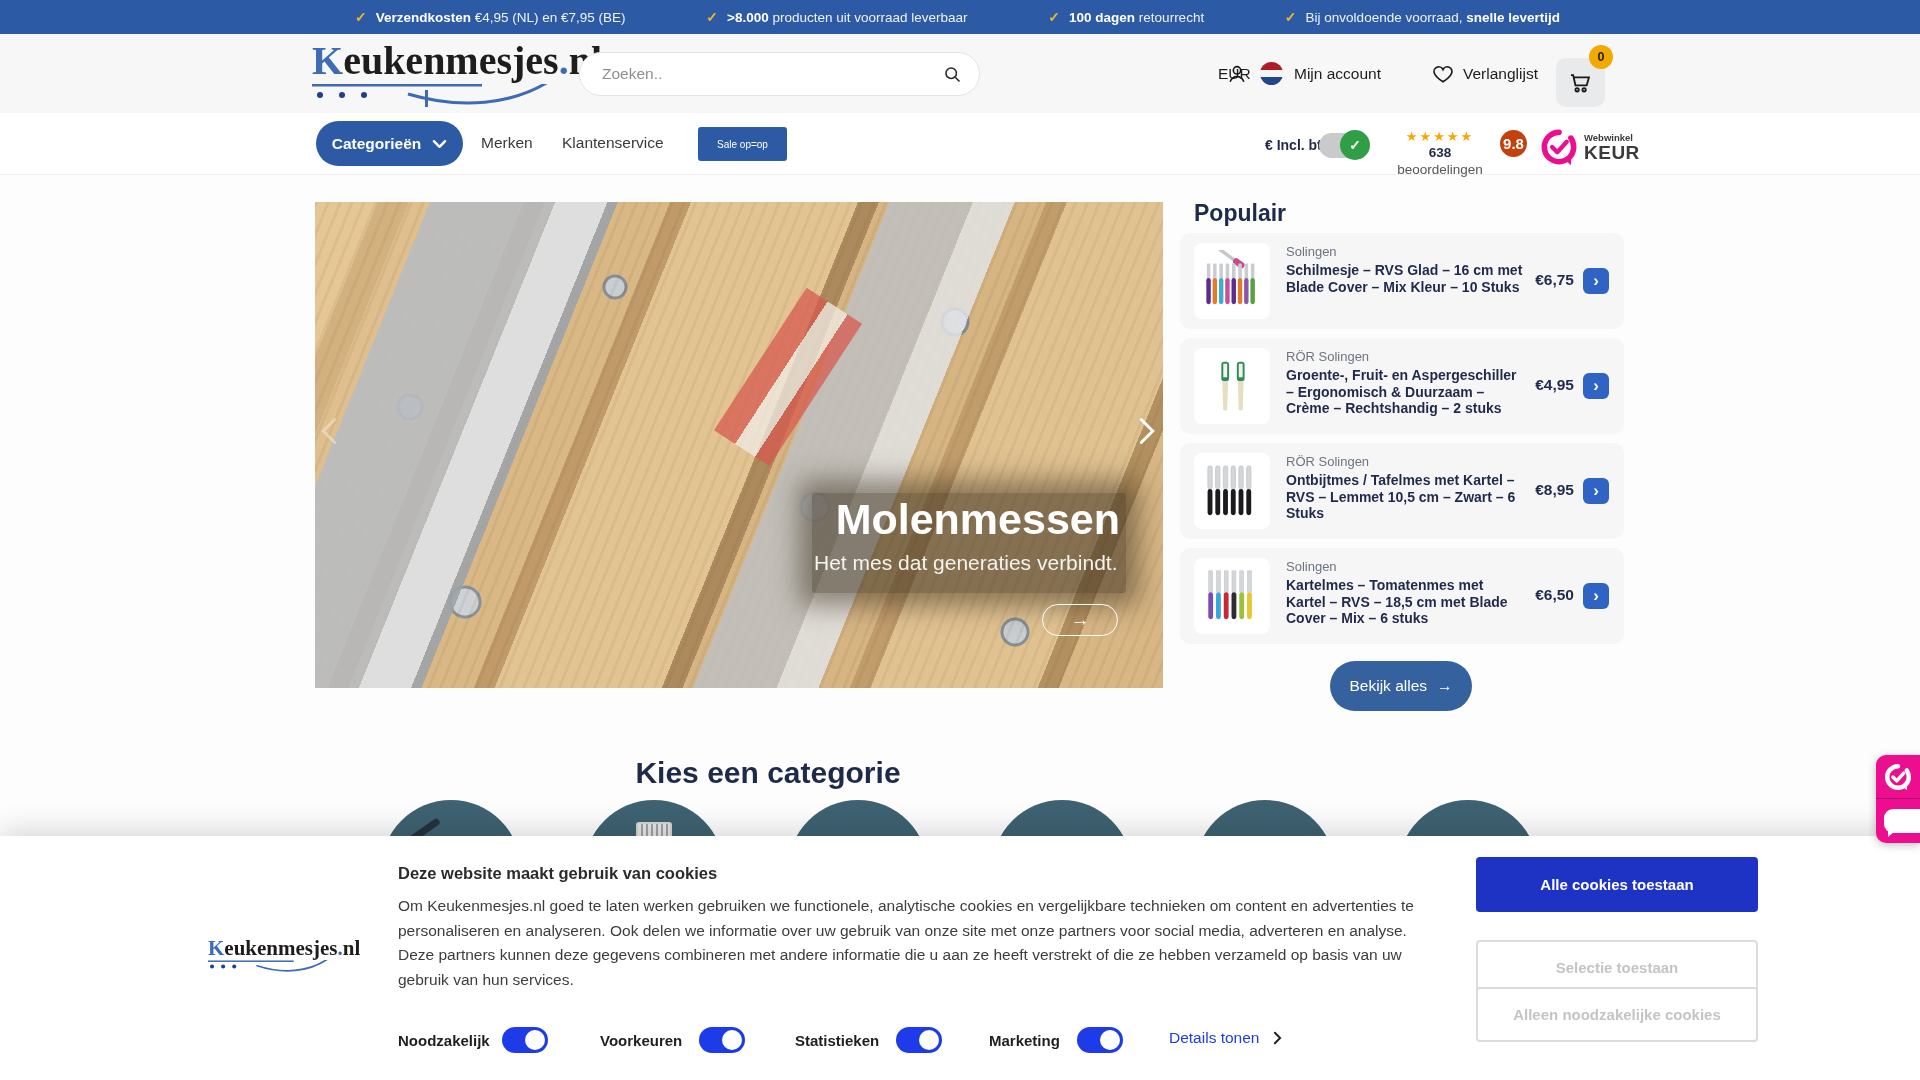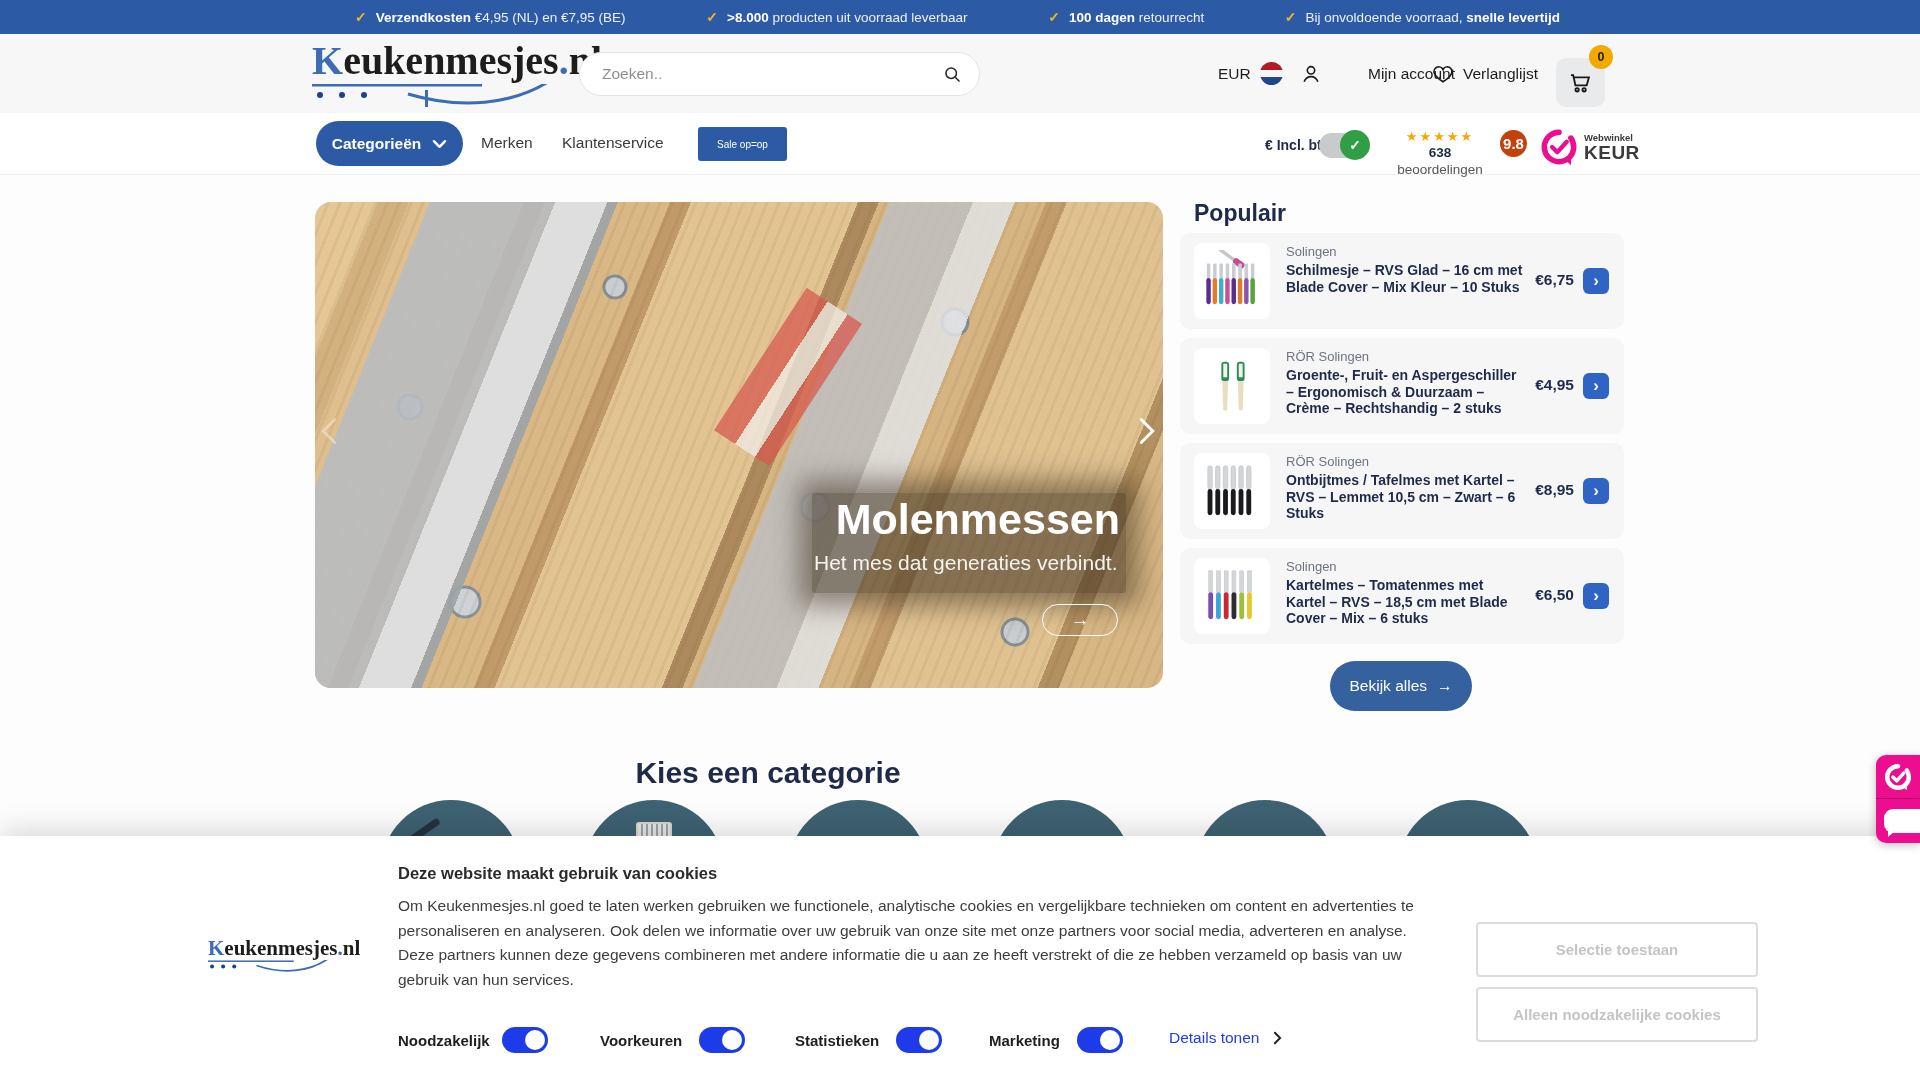--- a/index.html
+++ b/index.html
@@ -64,21 +64,21 @@
   
   .hero { position:absolute; left:315px; top:202px; width:848px; height:486px; overflow:hidden;
           background:
             repeating-linear-gradient(112deg, rgba(92,62,34,.07) 0 3px, transparent 3px 11px),
             radial-gradient(circle at 640px 120px, #c9ced2 0 11px, #878e94 12px 14px, transparent 15px),
             radial-gradient(circle at 500px 305px, #c9ced2 0 12px, #878e94 13px 15px, transparent 16px),
             radial-gradient(circle at 700px 430px, #c9ced2 0 11px, #878e94 12px 14px, transparent 15px),
             radial-gradient(circle at 150px 400px, #cdd2d6 0 13px, #8a9197 14px 16px, transparent 17px),
             radial-gradient(circle at 300px 85px, #c9ced2 0 9px, #878e94 10px 12px, transparent 13px),
             radial-gradient(circle at 95px 205px, #c9ced2 0 10px, #878e94 11px 13px, transparent 14px),
-            linear-gradient(112deg,#e4c795 0 6%,#d3b17f 6% 9%,#dfbf8d 9% 20%,#b08c5d 20% 22%,#d9b886 22% 34%,#c19a69 34% 36%,#e2c493 36% 52%,#ad8a5e 52% 54%,#d6b583 54% 70%,#c29d6c 70% 72%,#e0c291 72% 88%,#b3905f 88% 90%,#d8b785 90% 100%); border-radius: 16px; }
+            linear-gradient(112deg,#e4c795 0 6%,#d3b17f 6% 9%,#dfbf8d 9% 20%,#b08c5d 20% 22%,#d9b886 22% 34%,#c19a69 34% 36%,#e2c493 36% 52%,#ad8a5e 52% 54%,#d6b583 54% 70%,#c29d6c 70% 72%,#e0c291 72% 88%,#b3905f 88% 90%,#d8b785 90% 100%); }
   .hero::before { content:""; position:absolute; inset:0;
             background:linear-gradient(112deg, transparent 0 11%, rgba(185,188,192,.9) 11% 23%, rgba(222,224,226,.95) 23% 28%, rgba(158,163,168,.9) 28% 29%, transparent 29% 55%, rgba(190,193,197,.8) 55% 63%, rgba(225,227,229,.85) 63% 67%, transparent 67%); }
   .hero-accent { position:absolute; left:440px; top:90px; width:66px; height:170px; transform:rotate(33deg);
             background:linear-gradient(90deg,#d65a4f 0 38%, #f1ece6 38% 74%, #d65a4f 74%); opacity:.75; }
   .hero-overlay { position:absolute; left:497px; top:291px; width:314px; height:100px;
             background:rgba(58,45,29,.55); box-shadow:0 0 26px 13px rgba(58,45,29,.5); border-radius:3px; }
   .hero-title { position:absolute; right:6px; top:2px; color:#fff; font-size:43px; font-weight:bold; }
   .hero-sub { position:absolute; left:2px; top:58px; width:310px; color:#f6f3ef; font-size:21px; }
   .hero-cta { position:absolute; left:727px; top:402px; width:76px; height:32px; border:1.5px solid #fff;
               border-radius:16px; display:flex; align-items:center; justify-content:center; color:#fff;
@@ -183,21 +183,21 @@
     <svg class="sicon" width="21" height="21" viewBox="0 0 24 24" fill="none" stroke="#2a2a2a" stroke-width="1.8">
         <circle cx="10.5" cy="10.5" r="6"></circle>
         <path d="M15.2 15.2l4.8 4.8"></path>
       </svg>
   </div>
 
   <div class="hdr-item" style="left:1218px;">
     <span>EUR</span>
     <span class="flag"></span>
   </div>
-  <div class="hdr-item" style="left:1300px;gap:46px;">
+  <div class="hdr-item" style="left:1226px;gap:46px;">
     <svg width="22" height="22" viewBox="0 0 24 24" fill="none" stroke="#1a1a1a" stroke-width="1.8">
         <circle cx="12" cy="8" r="4"></circle>
         <path d="M4.5 20.5c1.5-4 4.8-5.6 7.5-5.6s6 1.6 7.5 5.6"></path>
       </svg>
     <span>Mijn account</span>
   </div>
   <div class="hdr-item" style="left:1432px;">
     <svg width="22" height="22" viewBox="0 0 24 24" fill="none" stroke="#1a1a1a" stroke-width="1.8">
         <path d="M12 20.5s-7.6-4.9-9.3-9.1A5.1 5.1 0 0 1 12 7.2a5.1 5.1 0 0 1 9.3 4.2c-1.7 4.2-9.3 9.1-9.3 9.1z"></path>
       </svg>
@@ -435,21 +435,22 @@
           <span class="knob"></span>
         </span>
     </div>
     <div class="details-link">
       <span>Details tonen</span>
       <svg width="9" height="14" viewBox="0 0 10 16" fill="none" stroke="#1f1f21" stroke-width="2.2" stroke-linecap="round">
           <path d="M2 2l6 6-6 6"></path>
         </svg>
     </div>
 
-    <button class="cbtn cbtn-outline" style="top:86px;">Selectie toestaan</button>
+    <button class="cbtn cbtn-primary">Alle cookies toestaan</button>
+    <button class="cbtn cbtn-outline" style="top:104px;">Selectie toestaan</button>
     <button class="cbtn cbtn-outline" style="top:151px;">Alleen noodzakelijke cookies</button>
   </div>
 
   <div class="keur-float">
     <div class="cell1">
       <svg width="28" height="28" viewBox="0 0 44 44" fill="none" stroke="#ffffff">
           <path d="M22 5a17 17 0 1 0 17 17c0-4.2-1.2-7.4-3.2-10.3" stroke-width="7" stroke-linecap="round"></path>
           <path d="M14 22l6 6 11-12" stroke-width="5.5" stroke-linecap="round" stroke-linejoin="round"></path>
           <path d="M29 37l7 6v-9z" fill="#ffffff" stroke="none"></path>
         </svg>

